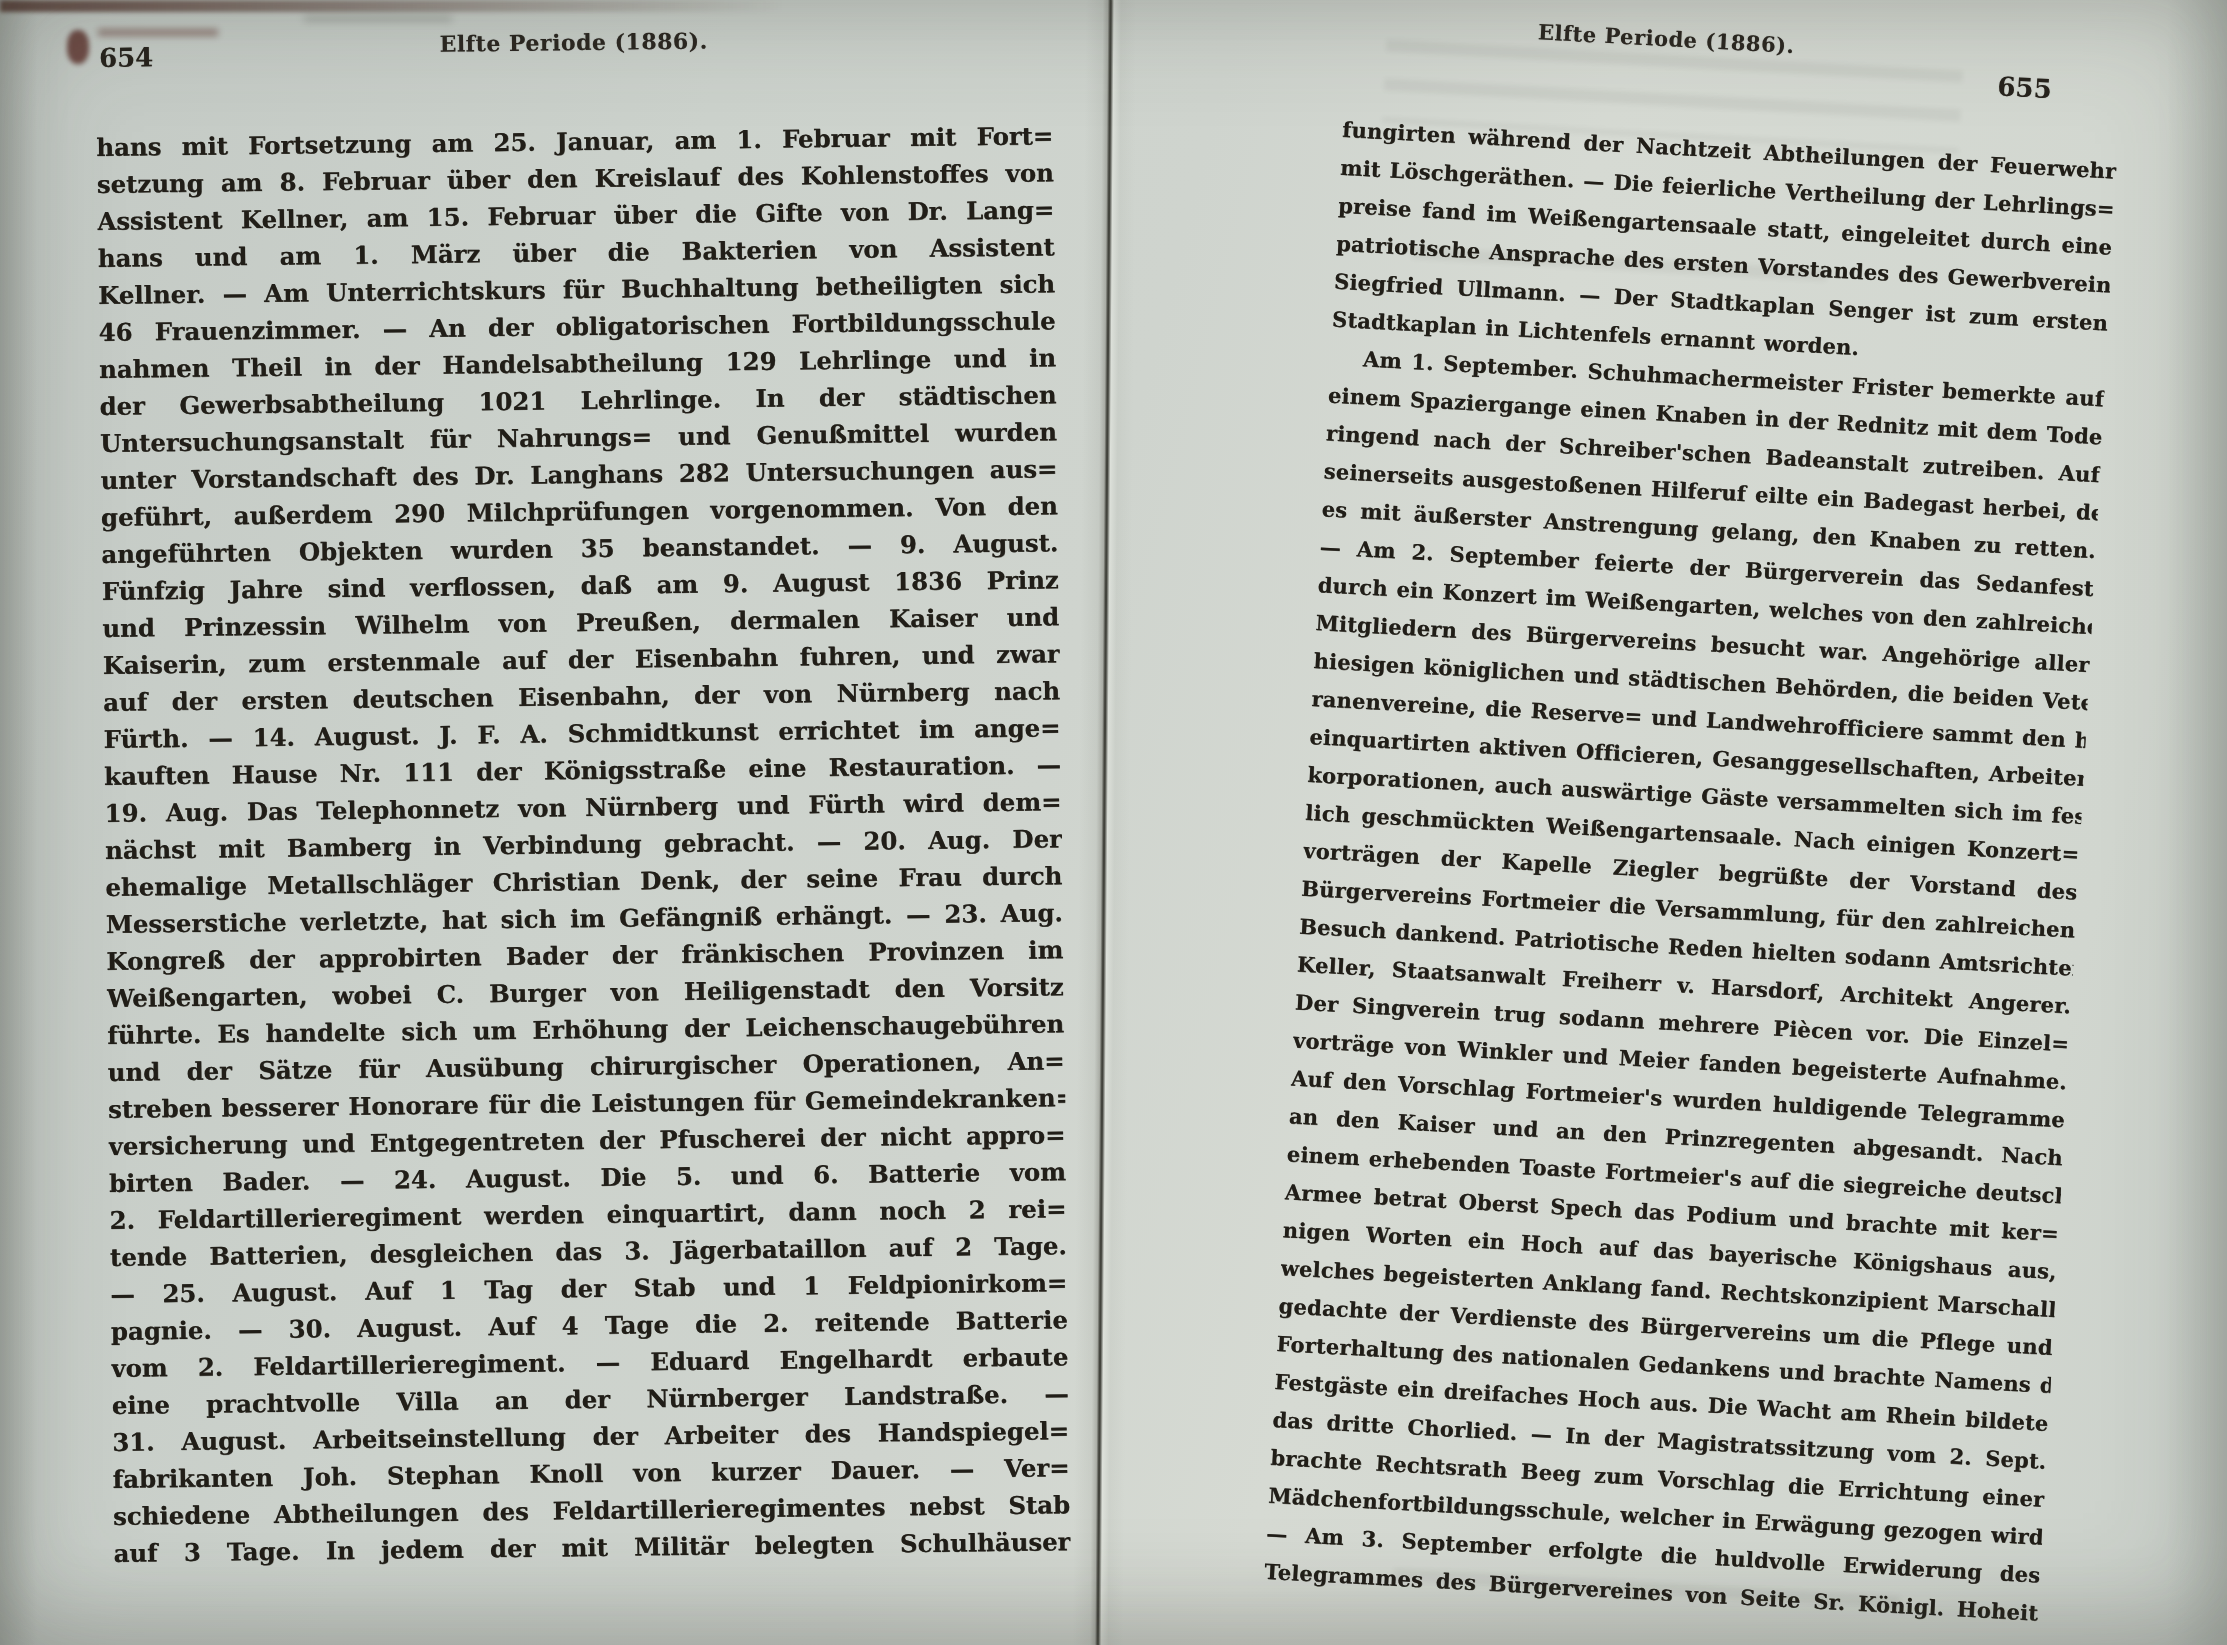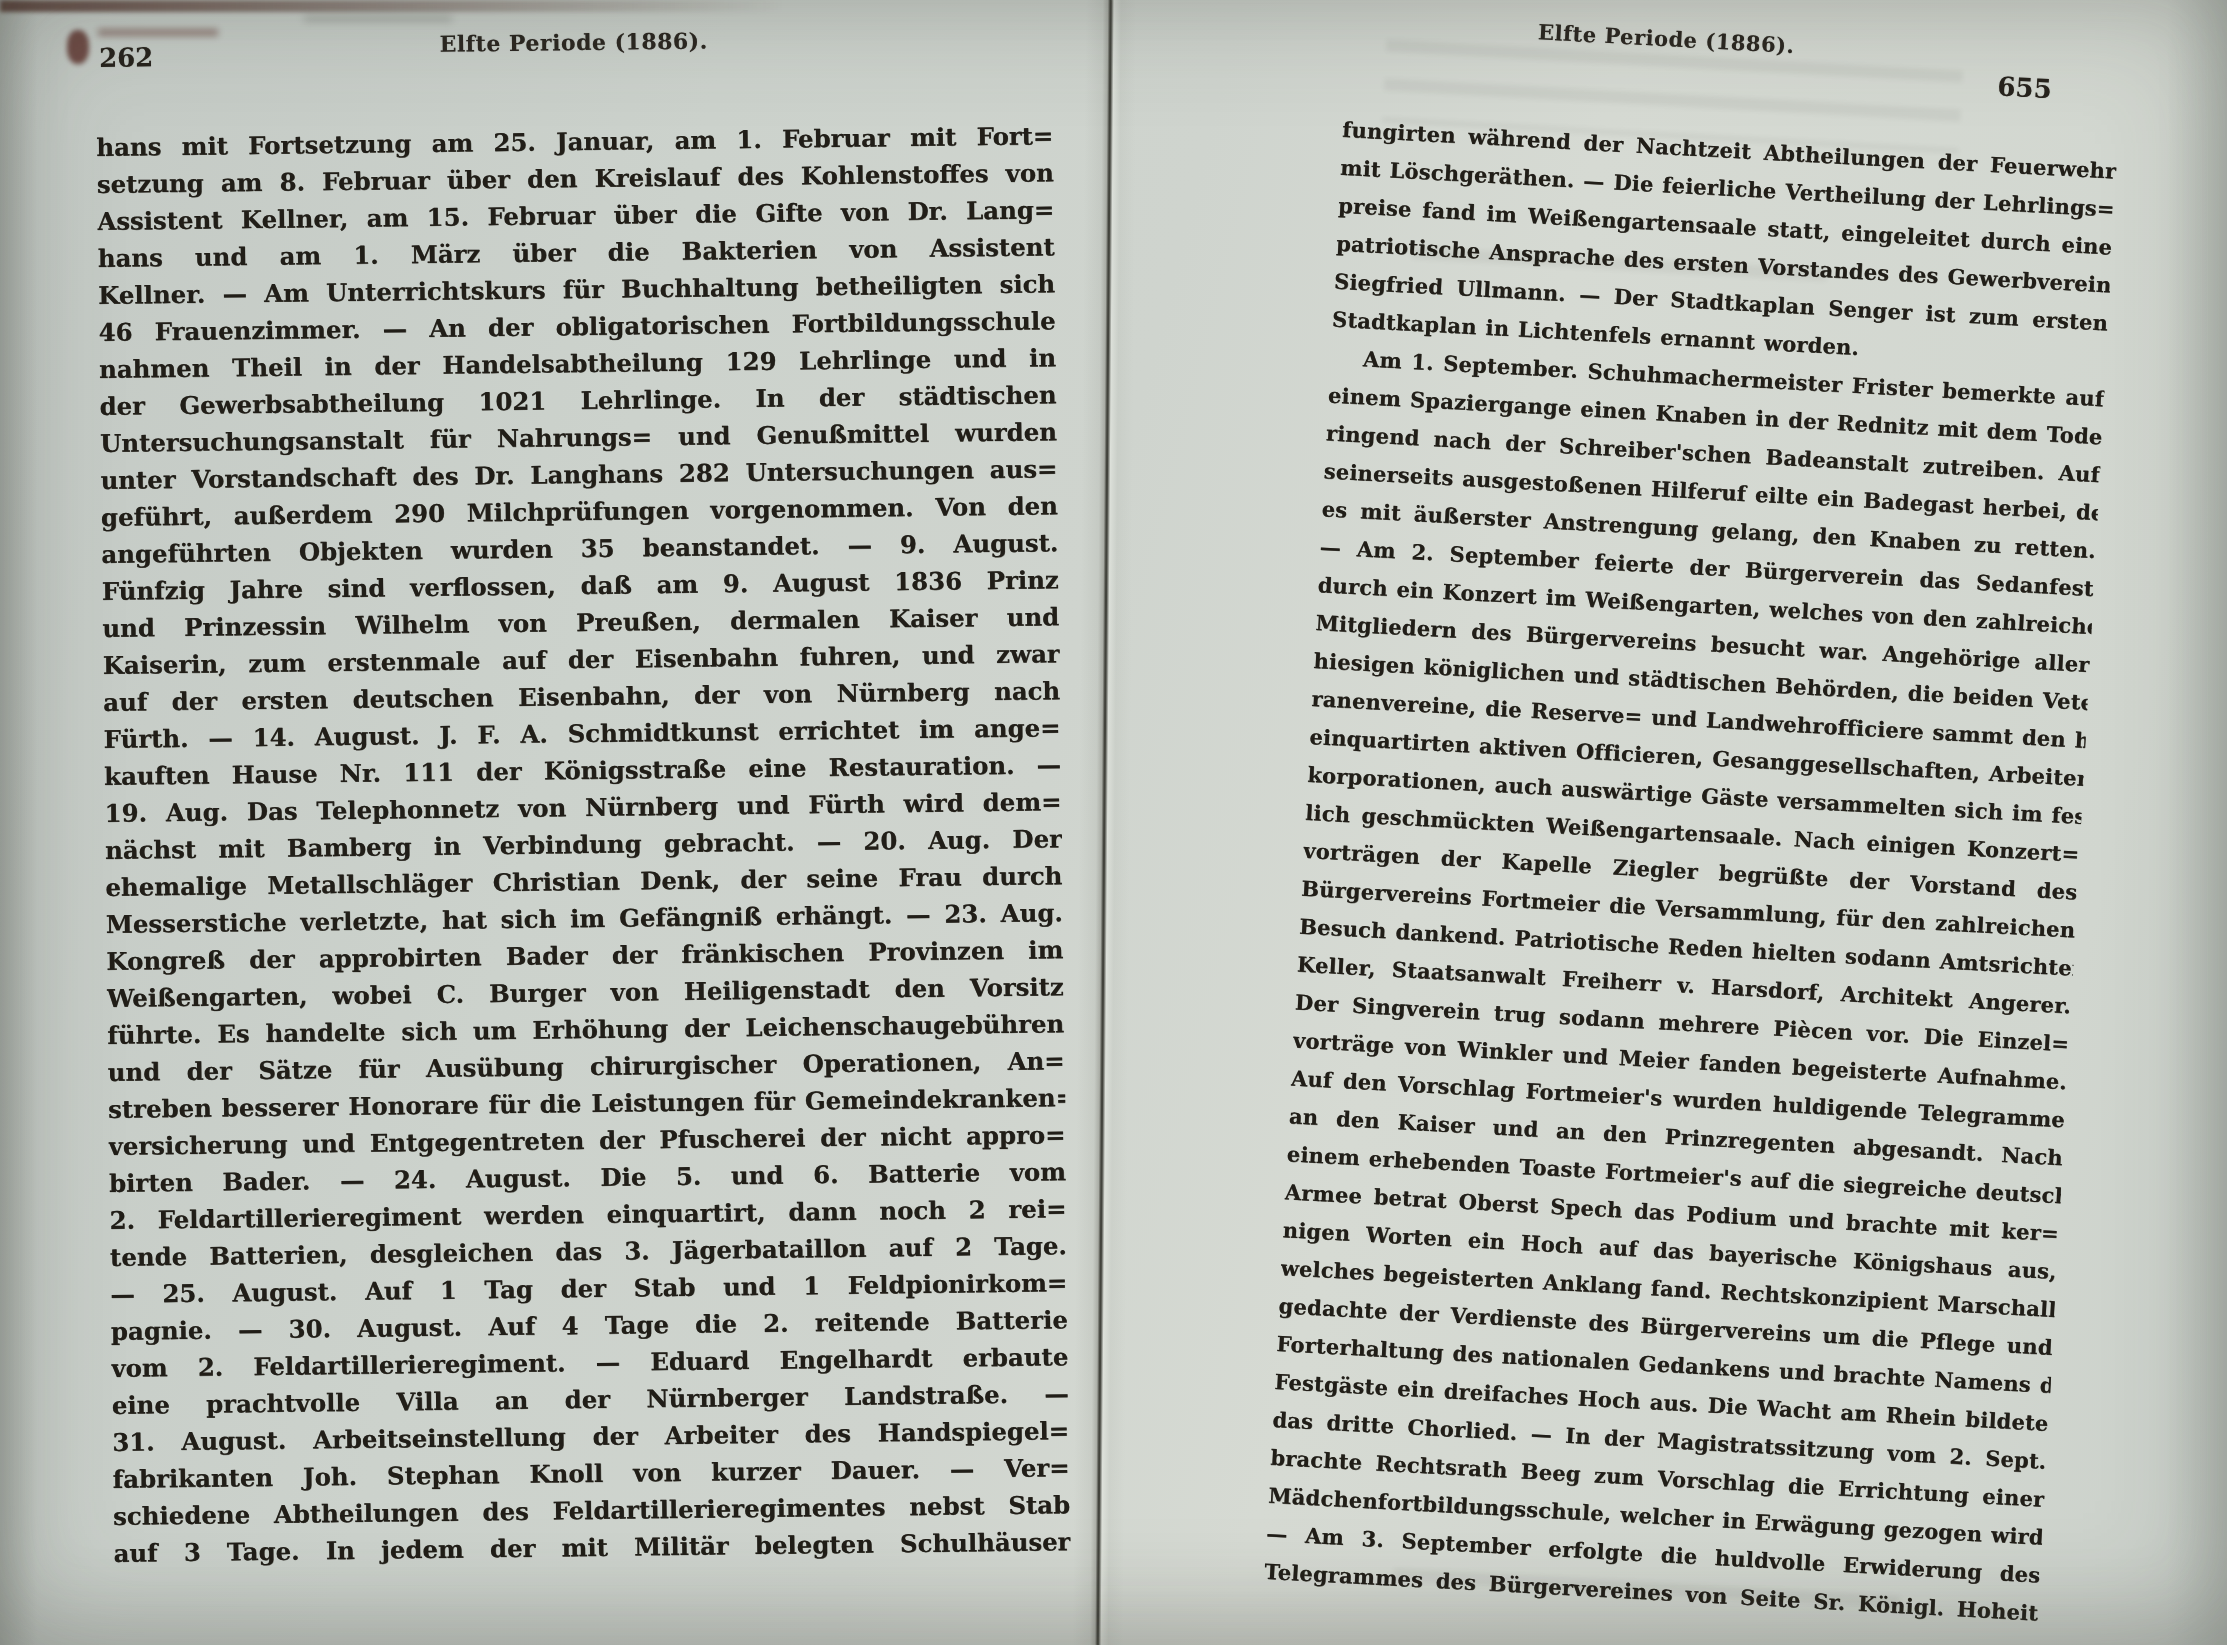--- a/index.html
+++ b/index.html
@@ -77,21 +77,21 @@
 </style>
 </head>
 <body>
 
 <div class="ghost ghost-1"></div>
 <div class="ghost ghost-2"></div>
 <div class="ghost ghost-3"></div>
 
 <div class="page page-left">
   <div class="header-row">
-    <span class="pagenum pagenum-left">262</span>
+    <span class="pagenum pagenum-left">654</span>
     <span class="running-header">Elfte Periode (1886).</span>
   </div>
   <div class="textblock tb-left">
       <div class="line">hans mit Fortsetzung am 25. Januar, am 1. Februar mit Fort=</div>
       <div class="line">setzung am 8. Februar über den Kreislauf des Kohlenstoffes von</div>
       <div class="line">Assistent Kellner, am 15. Februar über die Gifte von Dr. Lang=</div>
       <div class="line">hans und am 1. März über die Bakterien von Assistent</div>
       <div class="line">Kellner. — Am Unterrichtskurs für Buchhaltung betheiligten sich</div>
       <div class="line">46 Frauenzimmer. — An der obligatorischen Fortbildungsschule</div>
       <div class="line">nahmen Theil in der Handelsabtheilung 129 Lehrlinge und in</div>

